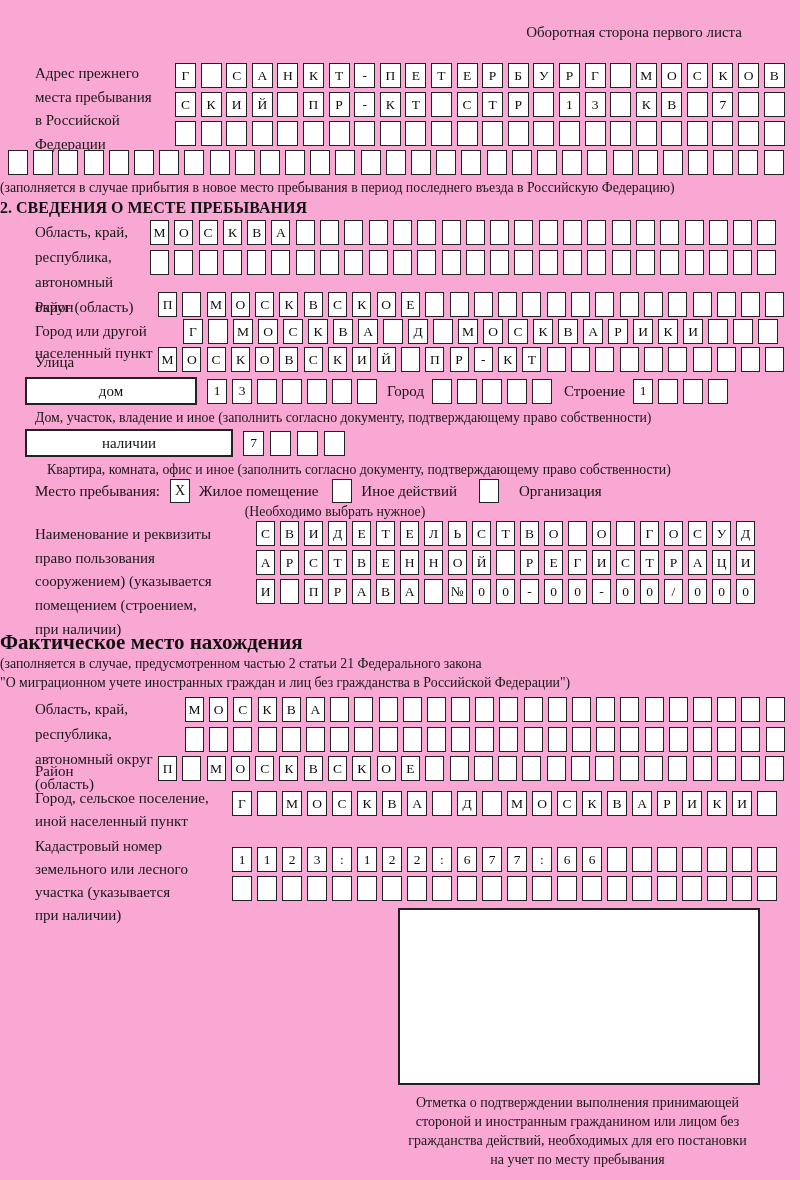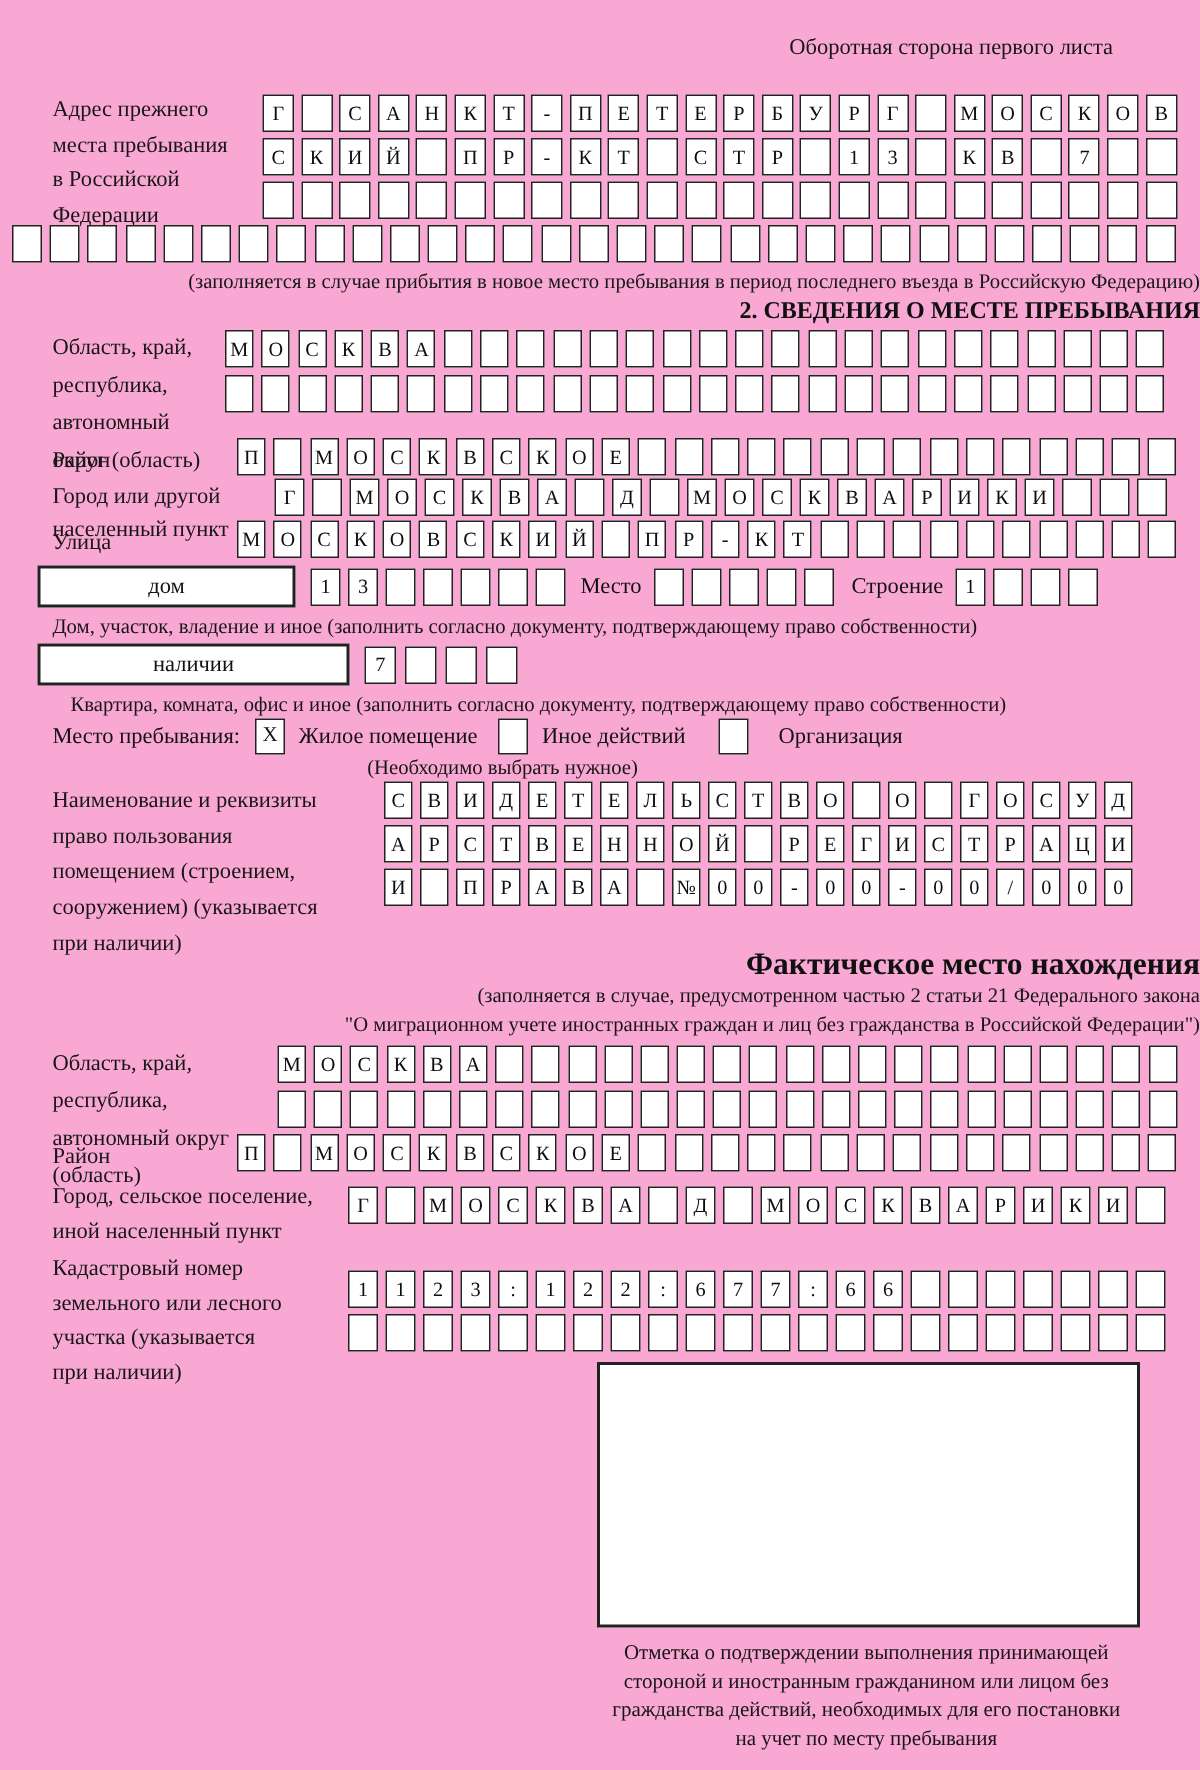--- a/index.html
+++ b/index.html
@@ -7,21 +7,21 @@
   body {
     width:800px; height:1180px;
     font-family:"Liberation Serif","DejaVu Serif",serif;
     color:#111;
   }
   .page { position:relative; width:800px; height:1180px; background:#f9a8d4; overflow:hidden; }
 
   .abs { position:absolute; }
   .lbl { font-size:15px; line-height:23.5px; color:#161616; }
   .note { font-size:13.8px; color:#161616; }
-  .center { text-align:right; width:800px; left:0; }
+  .center { text-align:left; width:800px; left:0; }
   .bold { font-weight:bold; }
 
   .cells { display:flex; gap:var(--g,5px); }
   .cell {
     width:var(--w,20px); height:25px;
     border:1.8px solid #222;
     display:flex; align-items:center; justify-content:center;
     font-size:13.5px; color:#0d0d0d; background:#fff;
     flex:none;
   }
@@ -346,21 +346,21 @@
     <div class="widebox" style="width:172px; margin-right:10px;">дом</div>
     <div class="cells smallgrid">
         <span class="cell">1</span>
         <span class="cell">3</span>
         <span class="cell"></span>
         <span class="cell"></span>
         <span class="cell"></span>
         <span class="cell"></span>
         <span class="cell"></span>
       </div>
-    <div class="inline-lbl" style="margin:0 8px 0 10px;">Место</div>
+    <div class="inline-lbl" style="margin:0 8px 0 10px;">Город</div>
     <div class="cells smallgrid">
         <span class="cell"></span>
         <span class="cell"></span>
         <span class="cell"></span>
         <span class="cell"></span>
         <span class="cell"></span>
       </div>
     <div class="inline-lbl" style="margin:0 8px 0 12px;">Строение</div>
     <div class="cells smallgrid">
         <span class="cell">1</span>
@@ -389,22 +389,22 @@
     <div class="checkbox" style="margin-left:14px;"></div>
     <div class="inline-lbl" style="margin-left:9px;">Иное действий</div>
     <div class="checkbox" style="margin-left:22px;"></div>
     <div class="inline-lbl" style="margin-left:20px;">Организация</div>
   </div>
   <div class="abs note" style="left:150px; top:504px; width:370px; text-align:center;">(Необходимо выбрать нужное)</div>
 
   <div class="abs lbl" style="left:35px; top:523px; line-height:23.7px; width:230px;">
     <div>Наименование и реквизиты</div>
     <div>право пользования</div>
+    <div>сооружением) (указывается</div>
     <div>помещением (строением,</div>
-    <div>сооружением) (указывается</div>
     <div>при наличии)</div>
   </div>
   <div class="abs col gap4" style="left:256px; top:521px;">
     <div class="cells c21">
         <span class="cell">С</span>
         <span class="cell">В</span>
         <span class="cell">И</span>
         <span class="cell">Д</span>
         <span class="cell">Е</span>
         <span class="cell">Т</span>

